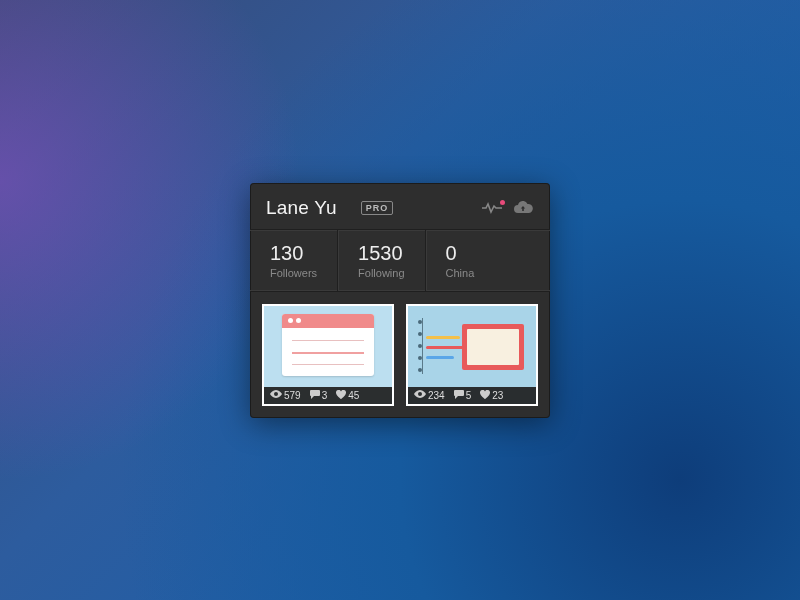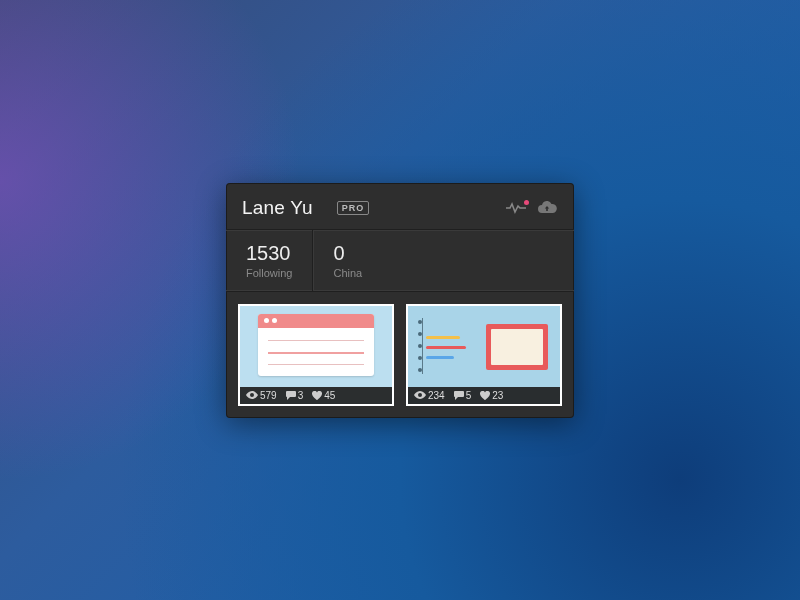--- a/index.html
+++ b/index.html
@@ -4,21 +4,21 @@
 <style>
   html,body{margin:0;padding:0;width:800px;height:600px;overflow:hidden;font-family:-apple-system,Helvetica,Arial,sans-serif;}
   body{
     background:
       radial-gradient(ellipse 500px 500px at 0% 30%, rgba(140,80,200,0.55), transparent 60%),
       radial-gradient(ellipse 700px 700px at 85% 80%, #0e3d7a 0%, #165a9e 40%, transparent 80%),
       linear-gradient(135deg,#3a4a78 0%,#2d5c9e 40%,#1e5fa8 70%,#0e3d7a 100%);
     display:flex;align-items:center;justify-content:center;
   }
   .card{
-    width:348px;background:#2e2e2e;border-radius:4px;
+    width:300px;background:#2e2e2e;border-radius:4px;
     box-shadow:0 6px 30px rgba(0,0,0,0.45),0 0 0 1px rgba(0,0,0,0.4) inset;
     color:#ddd;
   }
   .hdr{padding:14px 16px 10px 16px;}
   .name-row{display:flex;align-items:center;}
   .name{font-size:19px;font-weight:300;color:#f4f4f4;letter-spacing:0.2px;}
   .badge{margin-left:24px;border:1px solid #888;color:#bbb;font-size:9px;font-weight:600;letter-spacing:1px;padding:1px 4px;border-radius:2px;}
   .hdr-icons{margin-left:auto;display:flex;align-items:center;gap:10px;}
   .pulse{position:relative;}
   .pulse svg{display:block;}
@@ -27,21 +27,21 @@
   .meta-row .sep{width:6px;}
   .stats{display:flex;border-top:1px solid #1f1f1f;border-bottom:1px solid #1f1f1f;box-shadow:inset 0 1px 0 #3a3a3a,inset 0 -1px 0 #3a3a3a;}
   .stat{flex:0 0 auto;padding:12px 20px 12px 20px;border-right:1px solid #1f1f1f;box-shadow:1px 0 0 #3a3a3a;}
   .stat:last-child{border-right:none;box-shadow:none;}
   .stat-num{font-size:20px;font-weight:300;color:#eee;}
   .stat-lbl{font-size:11px;color:#8a8a8a;margin-top:2px;}
   .shots{display:flex;gap:12px;padding:12px;}
   .shot{flex:1;background:#222;border:2px solid #fff;position:relative;height:98px;overflow:hidden;}
   .shot-inner{position:absolute;inset:0;}
   .shot-bar{position:absolute;left:0;right:0;bottom:0;background:rgba(30,30,30,0.92);display:flex;align-items:center;gap:3px;padding:3px 6px;font-size:10px;color:#ddd;}
-  .shot-bar .grp{display:flex;align-items:center;gap:2px;margin-right:6px;}
+  .shot-bar .grp{display:flex;gap:2px;margin-right:6px;}
   .shot-bar .grp:last-child{margin-right:0;}
   
   .s1{background:#bcdff0;}
   .s1 .panel{position:absolute;left:18px;right:18px;top:8px;bottom:28px;background:#fff;border-radius:3px;box-shadow:0 1px 2px rgba(0,0,0,0.15);}
   .s1 .topbar{position:absolute;left:0;right:0;top:0;height:14px;background:#f08a8a;border-radius:3px 3px 0 0;}
   .s1 .tdot{position:absolute;top:4px;width:5px;height:5px;border-radius:50%;background:#fff;}
   .s1 .line{position:absolute;left:10px;right:10px;height:1px;background:#e8c0c0;}
   
   .s2{background:#a9d4e8;}
   .s2 .axis{position:absolute;left:14px;top:12px;bottom:30px;width:1px;background:#5a7a8a;}
@@ -71,20 +71,24 @@
           <svg width="22" height="14" viewBox="0 0 22 14">
               <path d="M6 12a4 4 0 0 1 0-8 5 5 0 0 1 9.5-1A4 4 0 0 1 17 12H6z" fill="#777"></path>
               <path d="M11 5l-2.2 2.5h1.4V10h1.6V7.5h1.4L11 5z" fill="#2e2e2e"></path>
             </svg>
         </span>
       </div>
     </div>
   </div>
 
   <div class="stats">
+    <div class="stat">
+      <div class="stat-num">130</div>
+      <div class="stat-lbl">Followers</div>
+    </div>
     <div class="stat">
       <div class="stat-num">1530</div>
       <div class="stat-lbl">Following</div>
     </div>
     <div class="stat">
       <div class="stat-num">0</div>
       <div class="stat-lbl">China</div>
     </div>
   </div>
 

